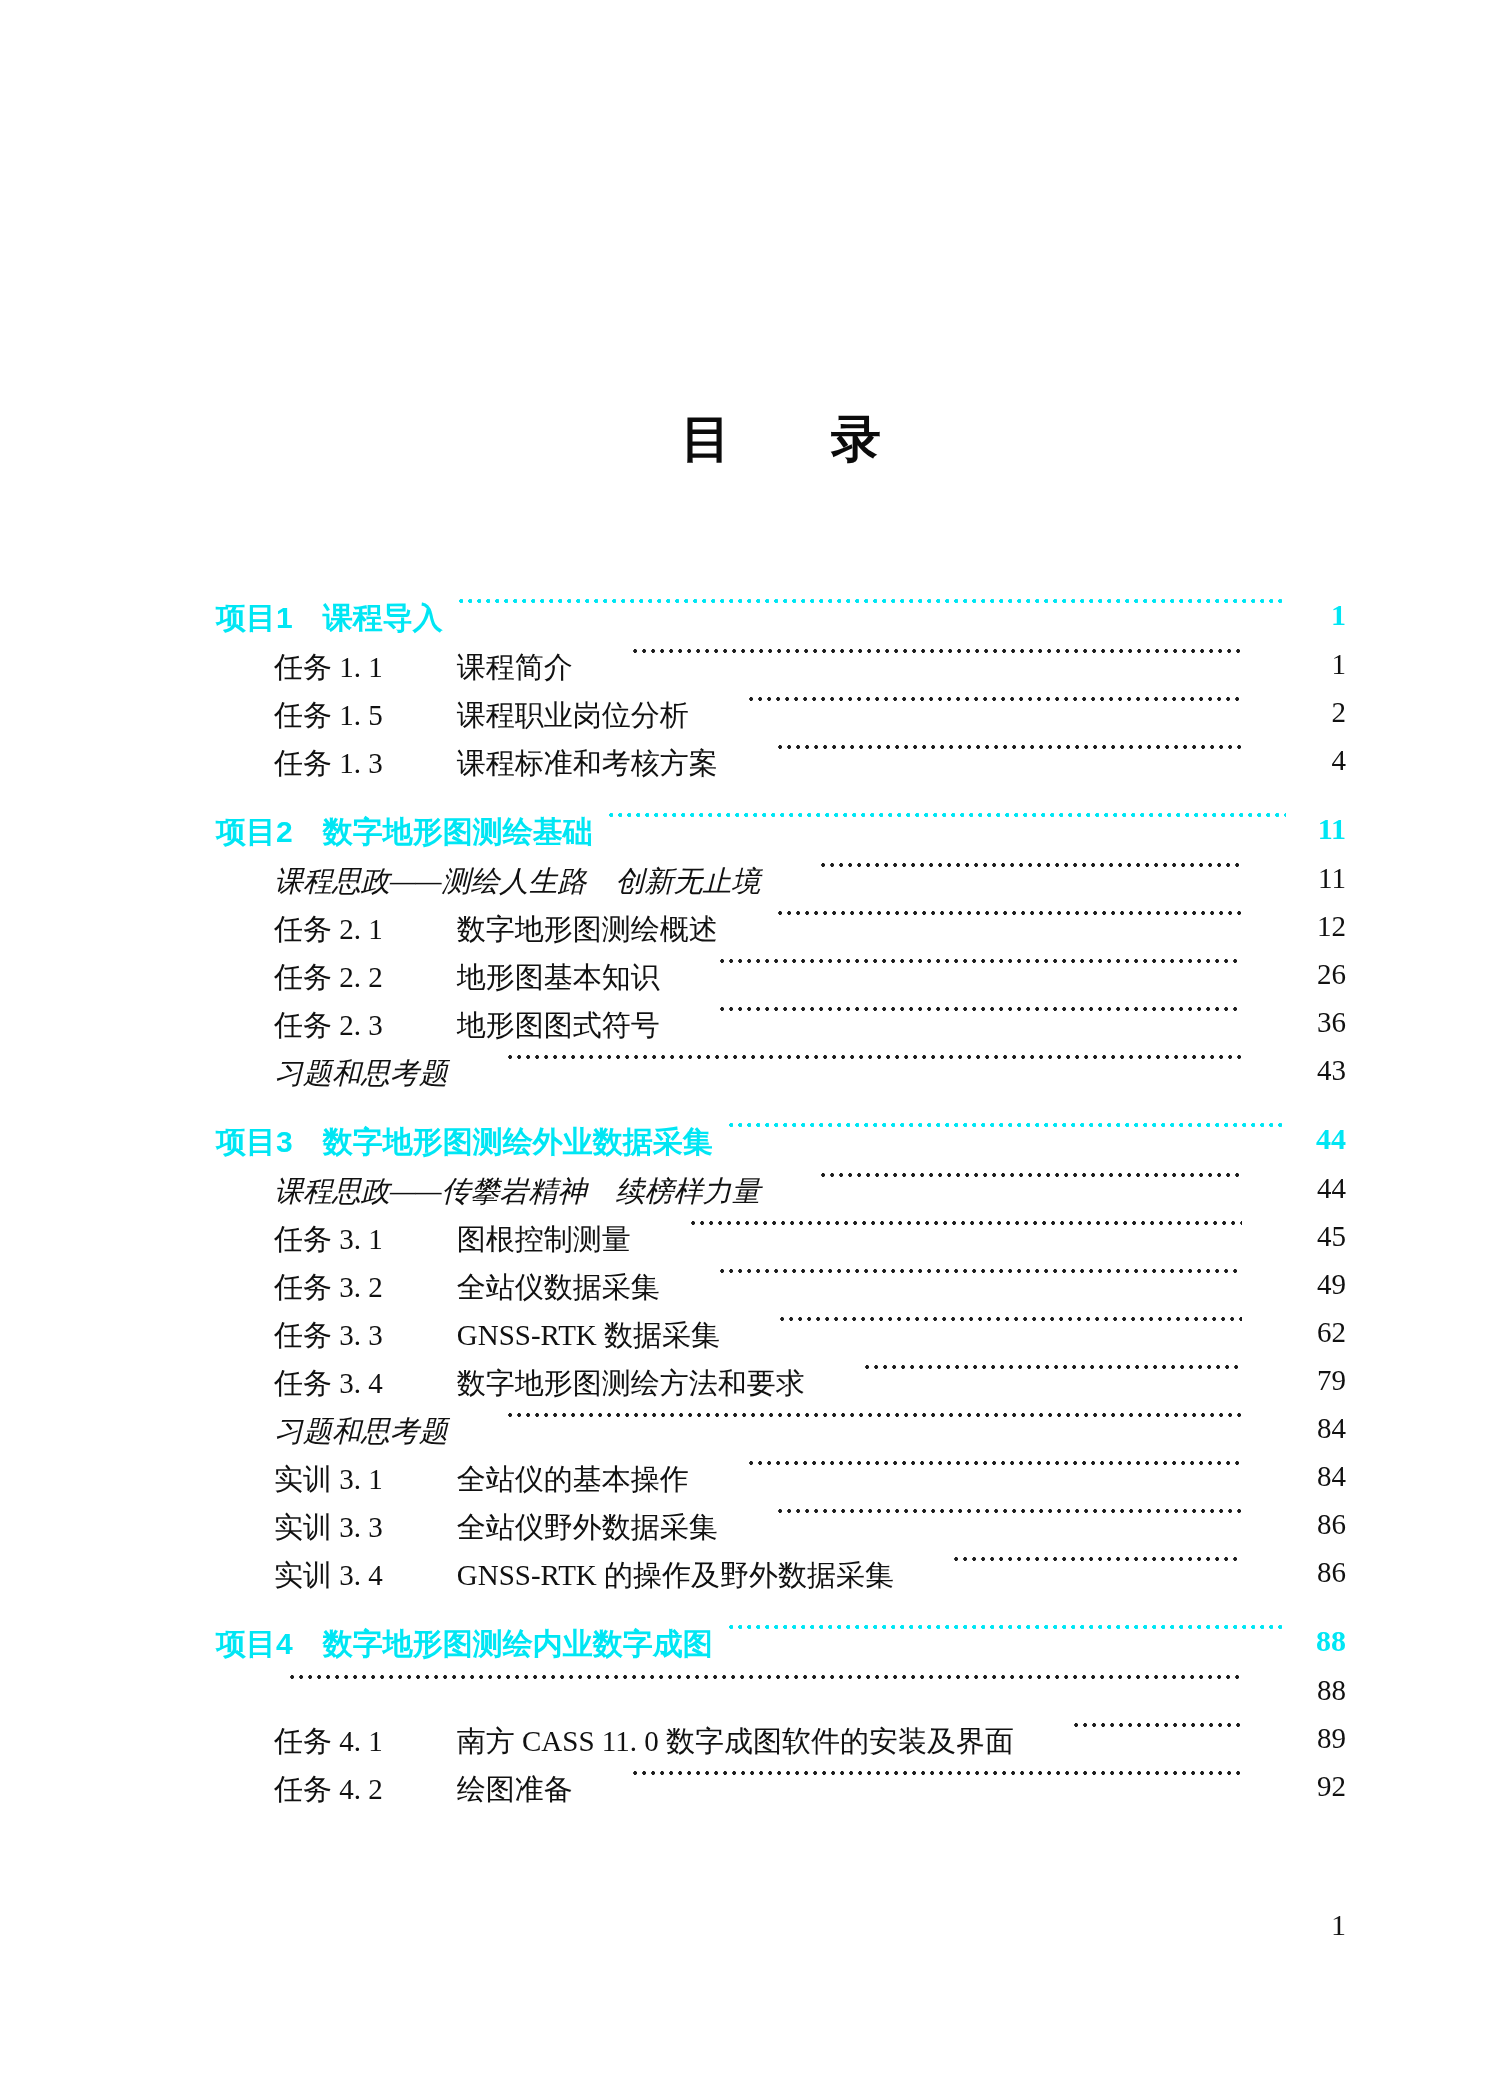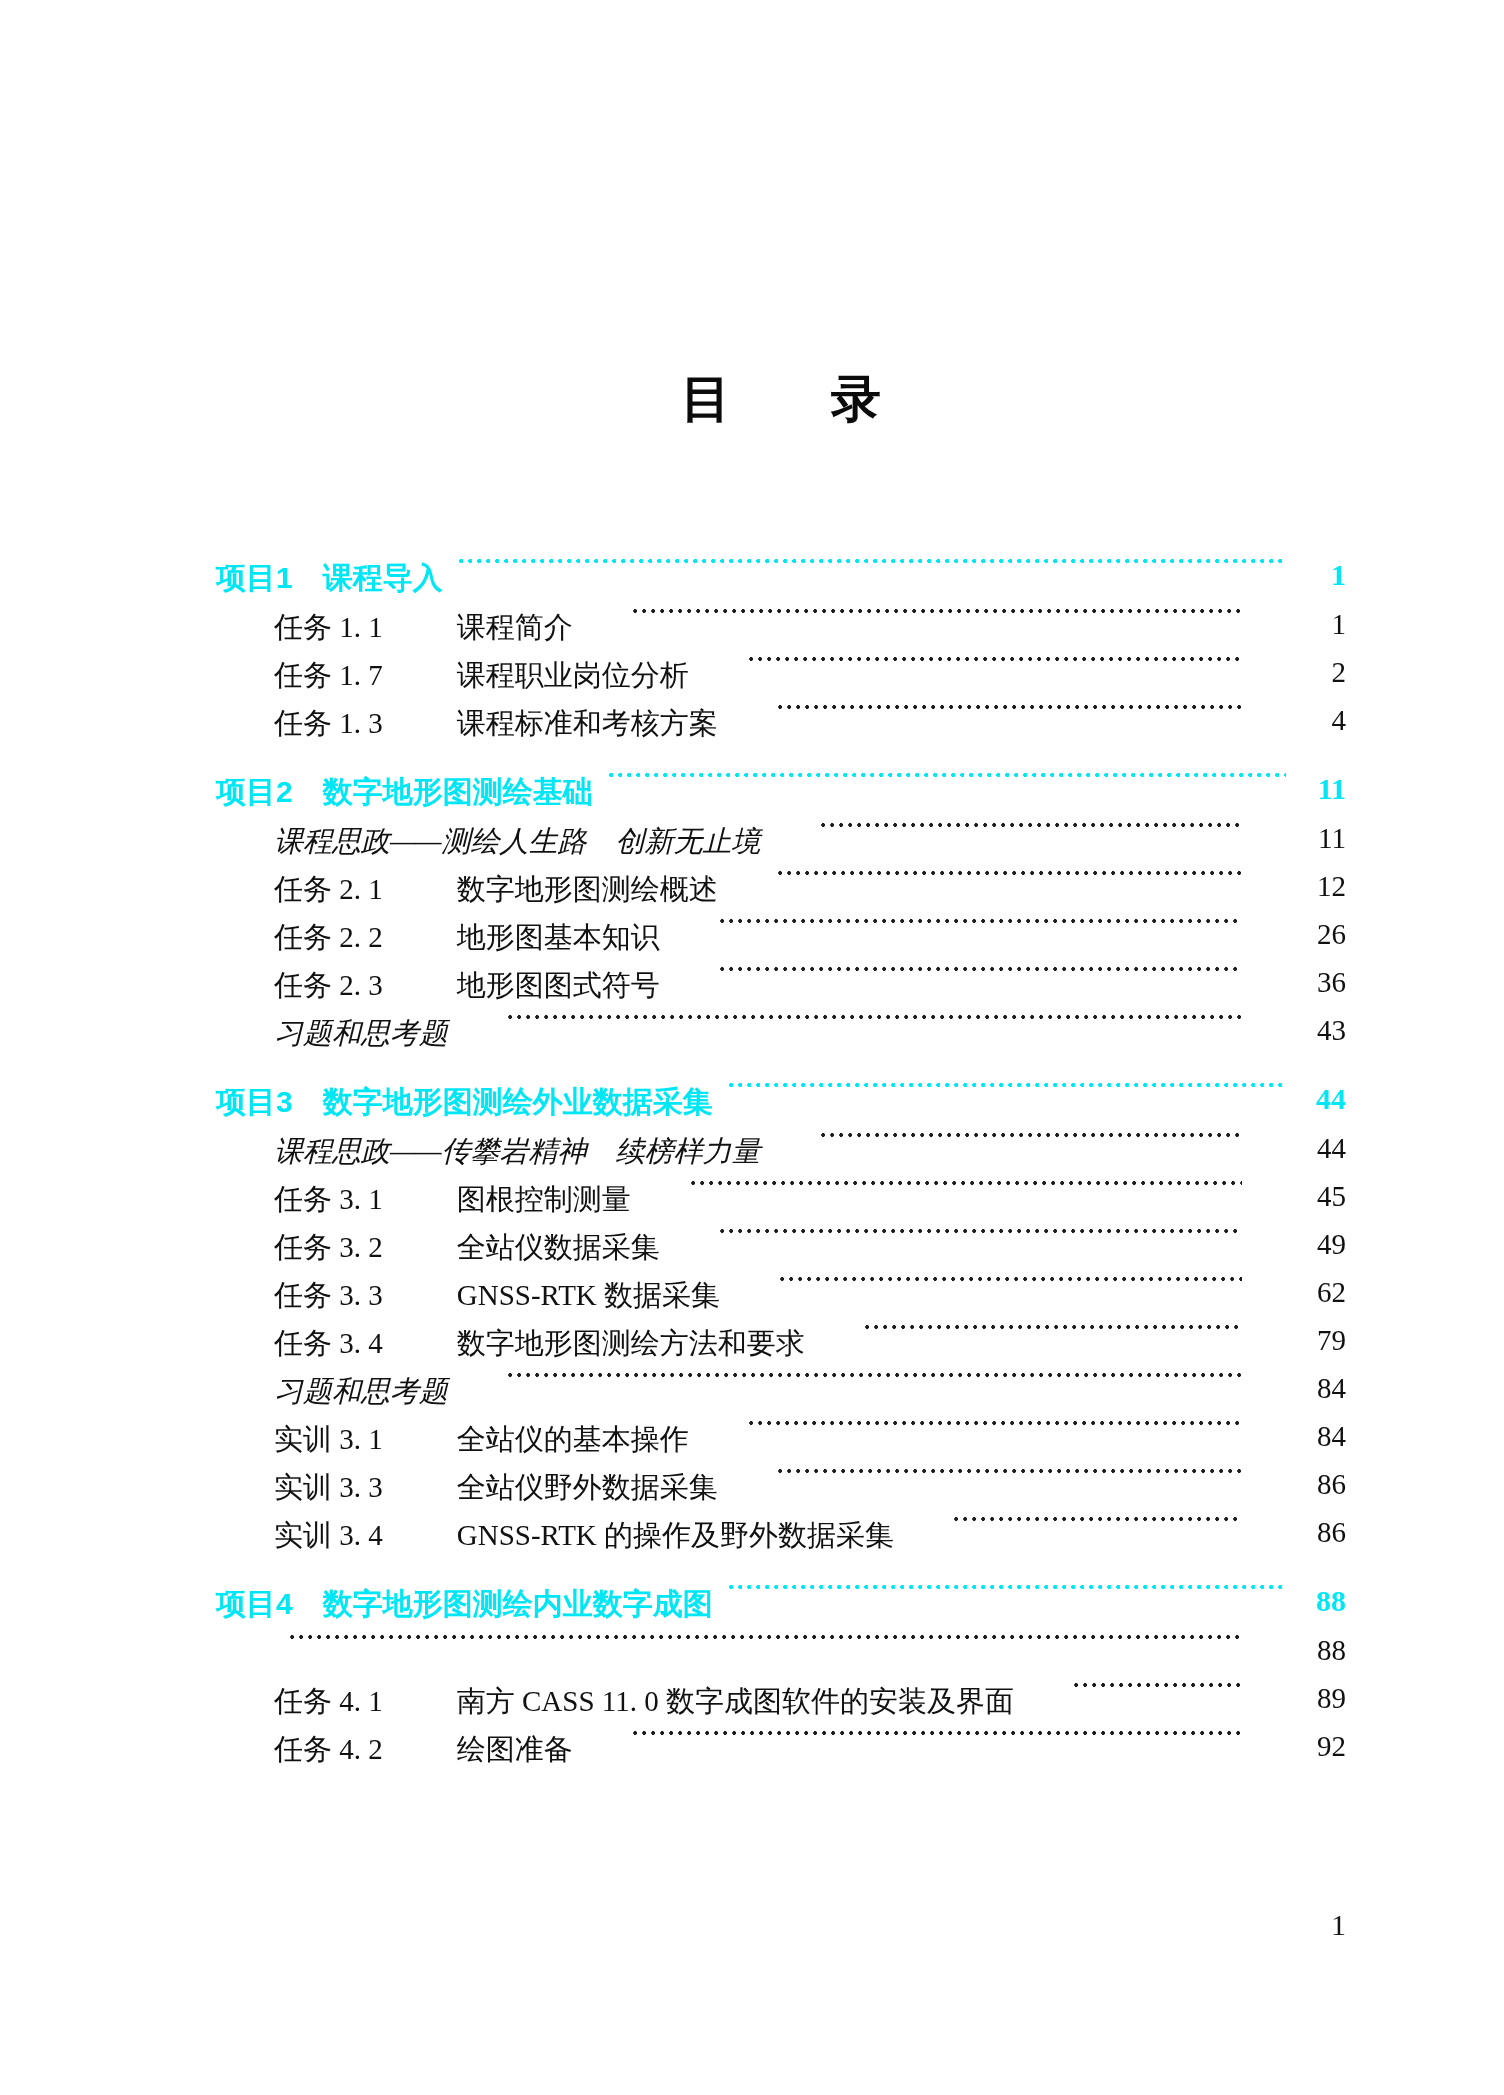--- a/index.html
+++ b/index.html
@@ -13,21 +13,21 @@
     overflow: hidden;
   }
   .page {
     position: absolute;
     inset: 0;
     background: #ffffff;
   }
   .content {
     position: absolute;
     left: 216px;
-    top: 368px;
+    top: 408px;
     width: 1130px;
   }
   .doc-title {
     text-align: center;
     font-size: 50px;
     font-weight: bold;
     line-height: 62px;
     font-family: "Liberation Serif", serif;
     color: #0b0b0b;
     white-space: pre;
@@ -90,21 +90,21 @@
 </head>
 <body>
 
 <div class="page">
   <div class="content">
     <h1 class="doc-title">目　　录</h1>
     <div class="toc" id="toc">
         <section class="section">
           <div class="row heading"><span class="num">项目1</span><span class="ttl">课程导入</span><div class="leader"></div><span class="pg">1</span></div>
           <div class="row entry"><span class="lbl">任务 1. 1</span><span class="ttl">课程简介</span><div class="leader"></div><span class="pg">1</span></div>
-          <div class="row entry"><span class="lbl">任务 1. 7</span><span class="ttl">课程职业岗位分析</span><div class="leader"></div><span class="pg">2</span></div>
+          <div class="row entry"><span class="lbl">任务 1. 5</span><span class="ttl">课程职业岗位分析</span><div class="leader"></div><span class="pg">2</span></div>
           <div class="row entry"><span class="lbl">任务 1. 3</span><span class="ttl">课程标准和考核方案</span><div class="leader"></div><span class="pg">4</span></div>
         </section>
         <section class="section">
           <div class="row heading"><span class="num">项目2</span><span class="ttl">数字地形图测绘基础</span><div class="leader"></div><span class="pg">11</span></div>
           <div class="row entry"><span class="ttl kaiti">课程思政——测绘人生路　创新无止境</span><div class="leader"></div><span class="pg">11</span></div>
           <div class="row entry"><span class="lbl">任务 2. 1</span><span class="ttl">数字地形图测绘概述</span><div class="leader"></div><span class="pg">12</span></div>
           <div class="row entry"><span class="lbl">任务 2. 2</span><span class="ttl">地形图基本知识</span><div class="leader"></div><span class="pg">26</span></div>
           <div class="row entry"><span class="lbl">任务 2. 3</span><span class="ttl">地形图图式符号</span><div class="leader"></div><span class="pg">36</span></div>
           <div class="row entry"><span class="ttl kaiti">习题和思考题</span><div class="leader"></div><span class="pg">43</span></div>
         </section>

